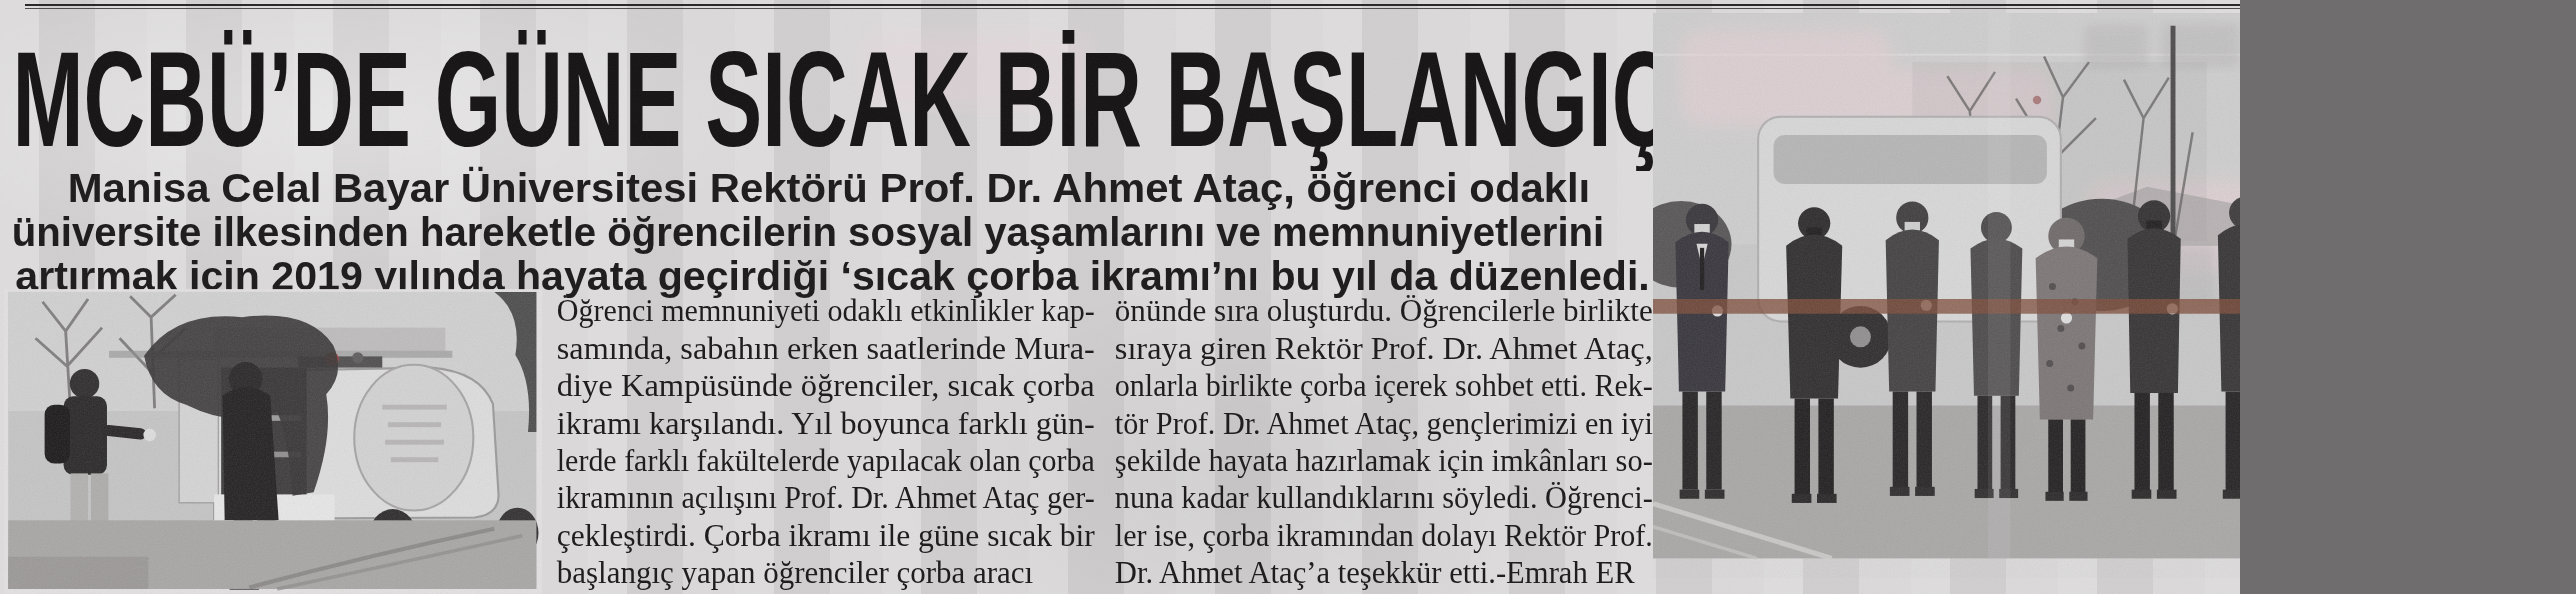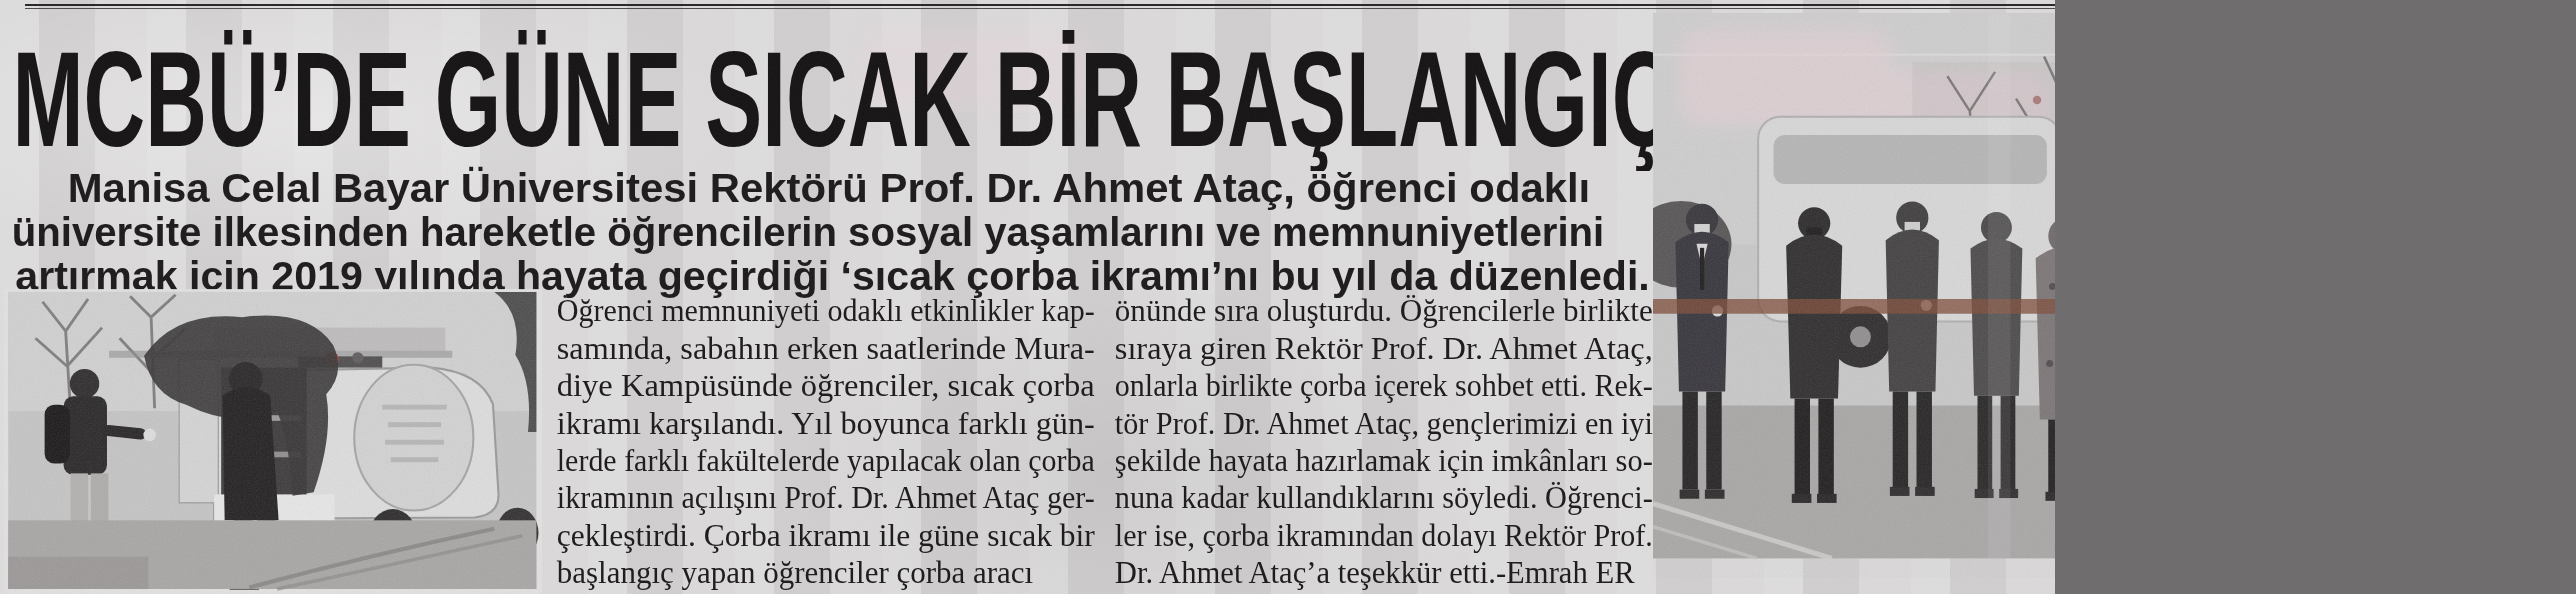--- a/index.html
+++ b/index.html
@@ -1,17 +1,17 @@
 <!DOCTYPE html>
 <html style="font-size:11.2px"><head>
 <meta charset="utf-8">
 <style>
   html,body{margin:0;padding:0;background:#6f6d6e;}
   .page{
-    position:relative;width:2055px;height:594px;overflow:hidden;
+    position:relative;width:2240px;height:594px;overflow:hidden;
     background:
       radial-gradient(ellipse 631px 210px at 15% 20%, rgba(255,255,255,.30), rgba(255,255,255,0) 70%),
       radial-gradient(ellipse 491px 280px at 55% 80%, rgba(0,0,0,.05), rgba(0,0,0,0) 70%),
       repeating-linear-gradient(90deg, rgba(255,255,255,.16) 0 39px, rgba(0,0,0,.035) 39px 95px, rgba(255,255,255,.08) 95px 147px),
       #d8d6d7;
     font-family:"Liberation Sans", sans-serif;
     text-decoration:underline;
   }
   .abs{position:absolute;}
   .rule-top{left:24.5px;top:3.5px;width:2527px;height:8.4px;border-top:2.8px solid #272526;}

